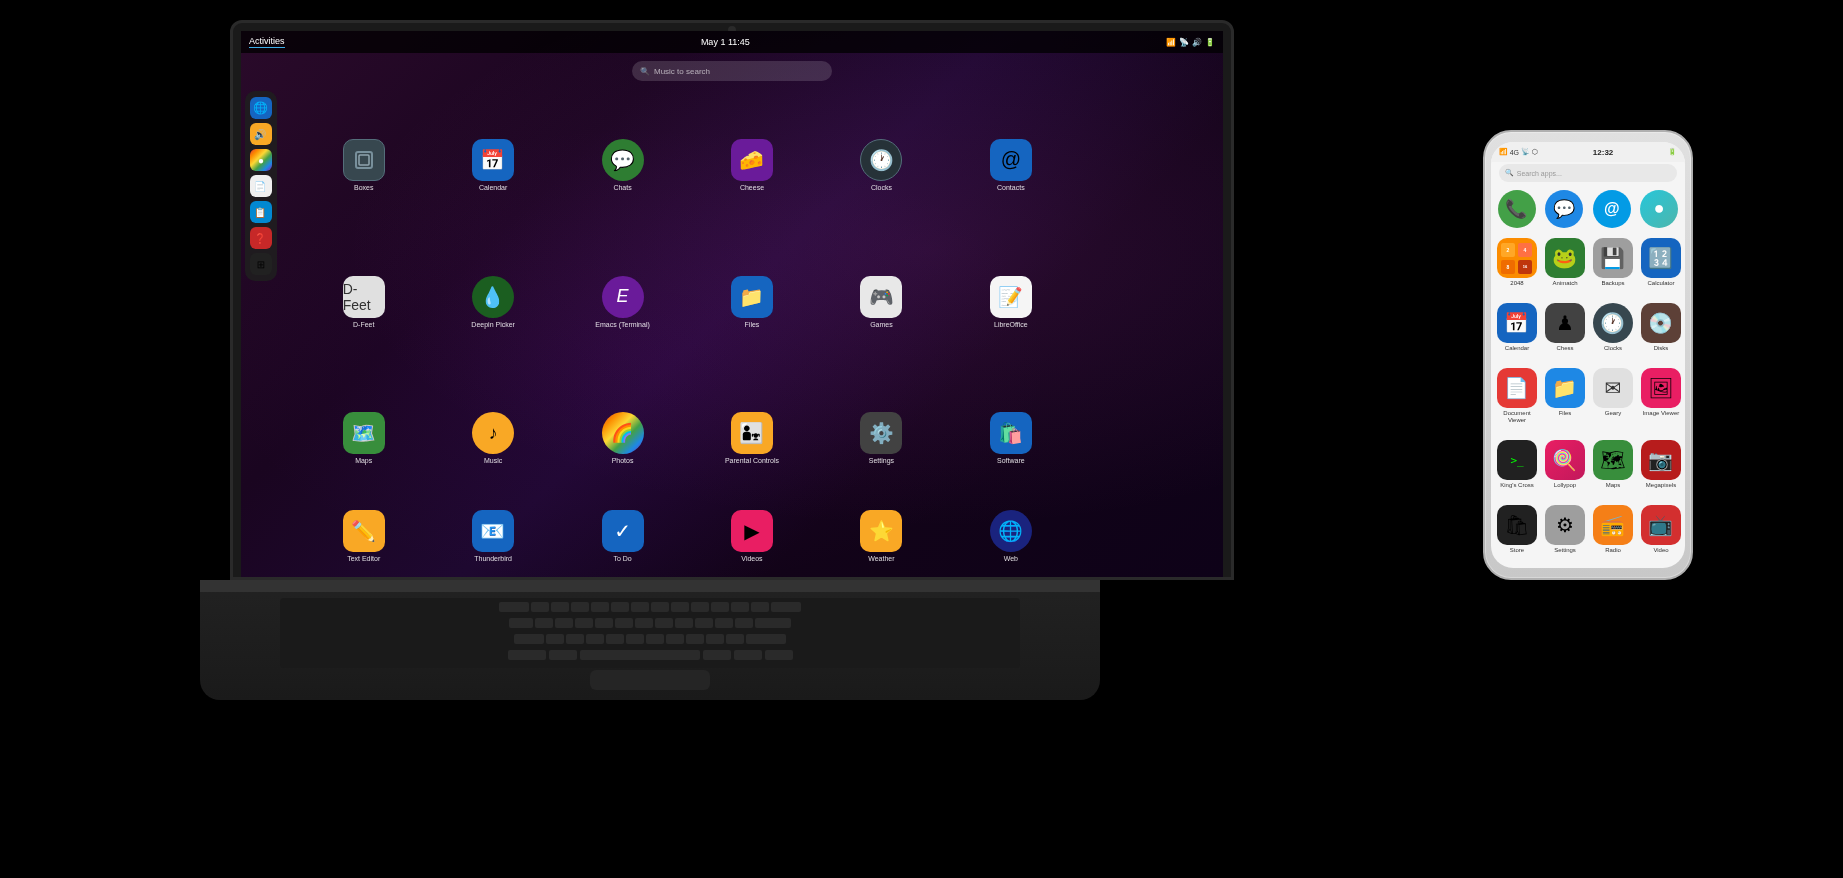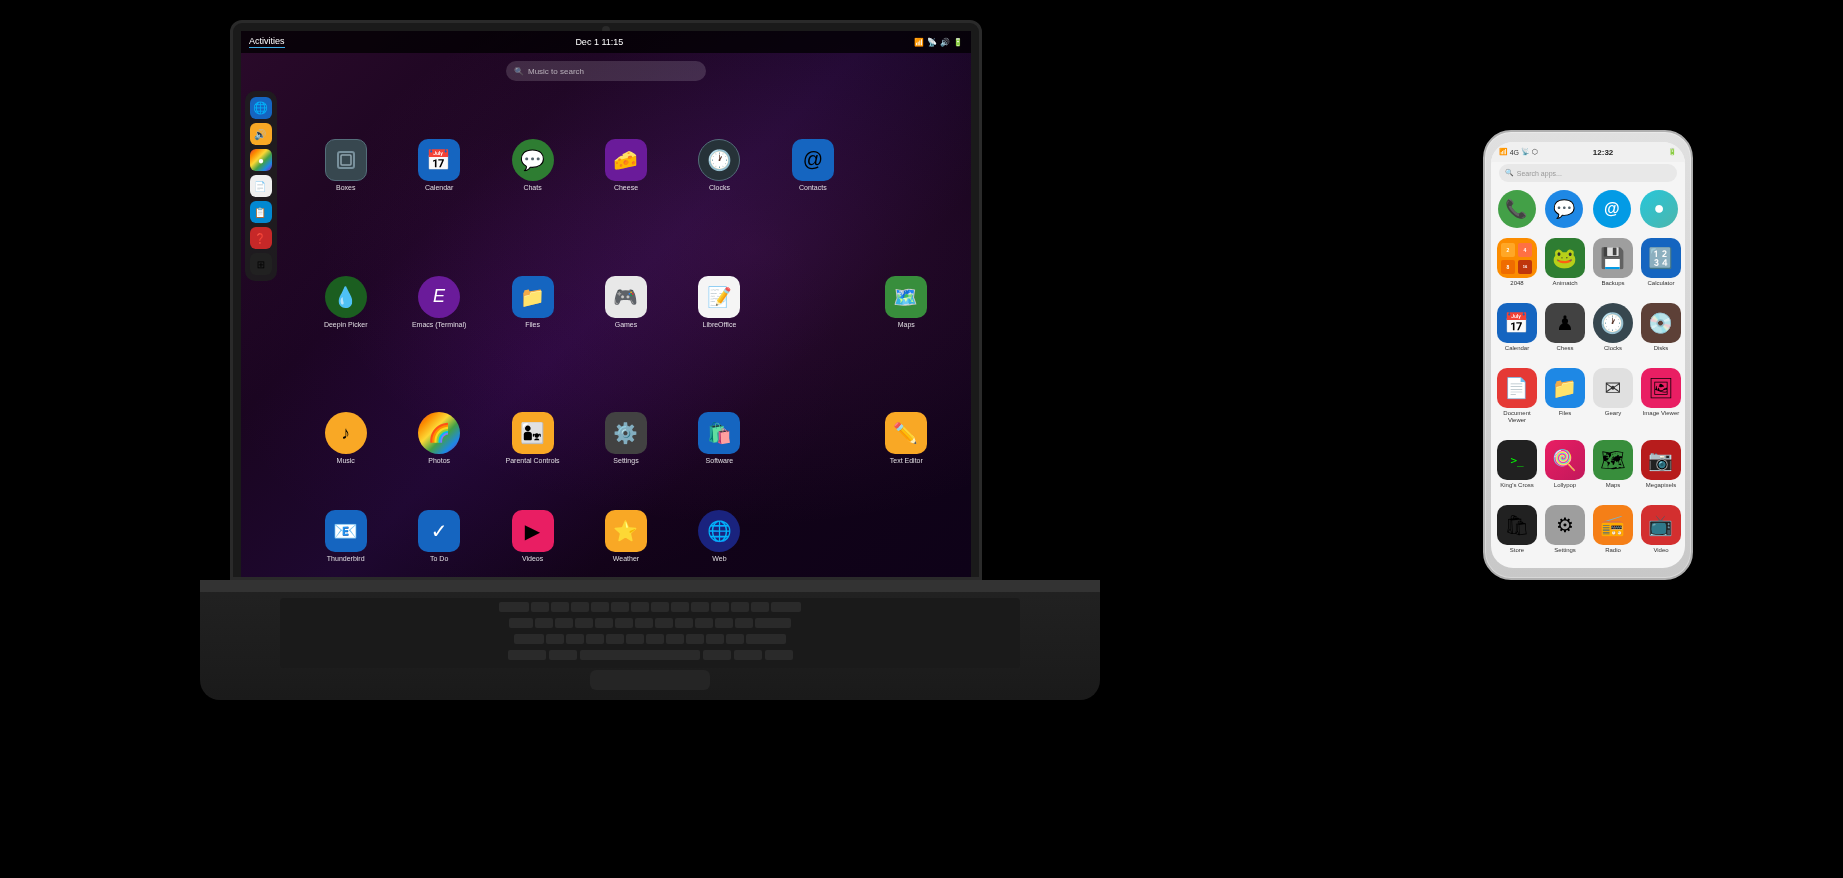--- a/index.html
+++ b/index.html
@@ -21,21 +21,21 @@
       left: 200px;
       top: 20px;
       width: 900px;
       height: 780px;
     }
 
     .laptop-screen-bezel {
       position: absolute;
       top: 0;
       left: 30px;
-      width: 752px;
+      width: 1004px;
       height: 560px;
       background: #1a1a1a;
       border-radius: 12px 12px 0 0;
       border: 3px solid #2a2a2a;
       overflow: hidden;
     }
 
     .laptop-screen {
       position: absolute;
       top: 8px;
@@ -409,21 +409,21 @@
 <body>
 
 <div class="laptop-wrapper">
 
   <div class="laptop-screen-bezel">
     <div class="webcam"></div>
     <div class="laptop-screen">
 
       <div class="gnome-topbar">
         <span class="gnome-activities">Activities</span>
-        <span class="gnome-datetime">Dec 1  11:15</span>
+        <span class="gnome-datetime">May 1  11:45</span>
         <span class="gnome-tray">
           <span>📶</span>
           <span>📡</span>
           <span>🔊</span>
           <span>🔋</span>
         </span>
       </div>
 
       <div class="gnome-search">
         <span style="font-size:8px;color:rgba(255,255,255,0.6)">🔍</span>
@@ -491,20 +491,26 @@
         </div>
         <div class="app-item">
           <div class="app-icon" style="background:#1565C0;">
             <span style="font-size:20px;">@</span>
           </div>
           <span class="app-label">Contacts</span>
         </div>
 
         <div></div>
 
+        <div class="app-item">
+          <div class="app-icon" style="background:#e0e0e0;">
+            <span style="font-size:14px;color:#333">D-Feet</span>
+          </div>
+          <span class="app-label">D-Feet</span>
+        </div>
         <div class="app-item">
           <div class="app-icon" style="background:#1B5E20;border-radius:50%">
             <span style="font-size:20px;">💧</span>
           </div>
           <span class="app-label">Deepin Picker</span>
         </div>
         <div class="app-item">
           <div class="app-icon" style="background:#6A1B9A;border-radius:50%">
             <span style="font-size:18px;color:#fff;font-style:italic">Ε</span>
           </div>

